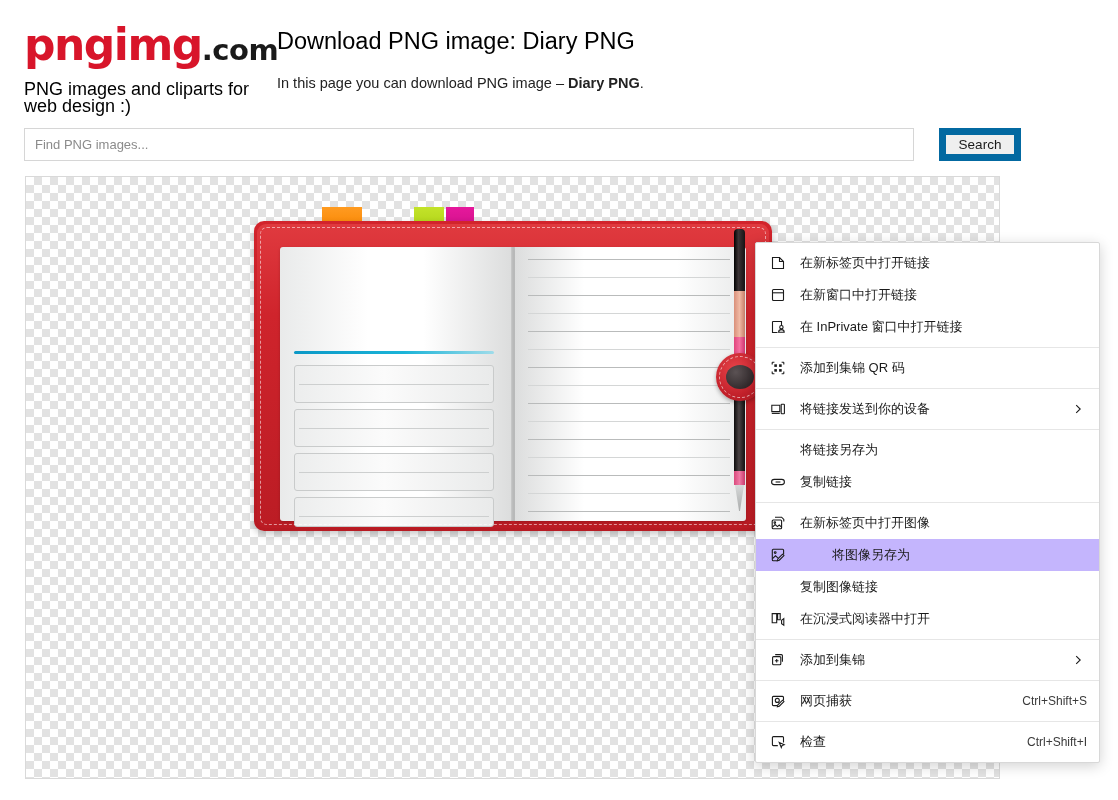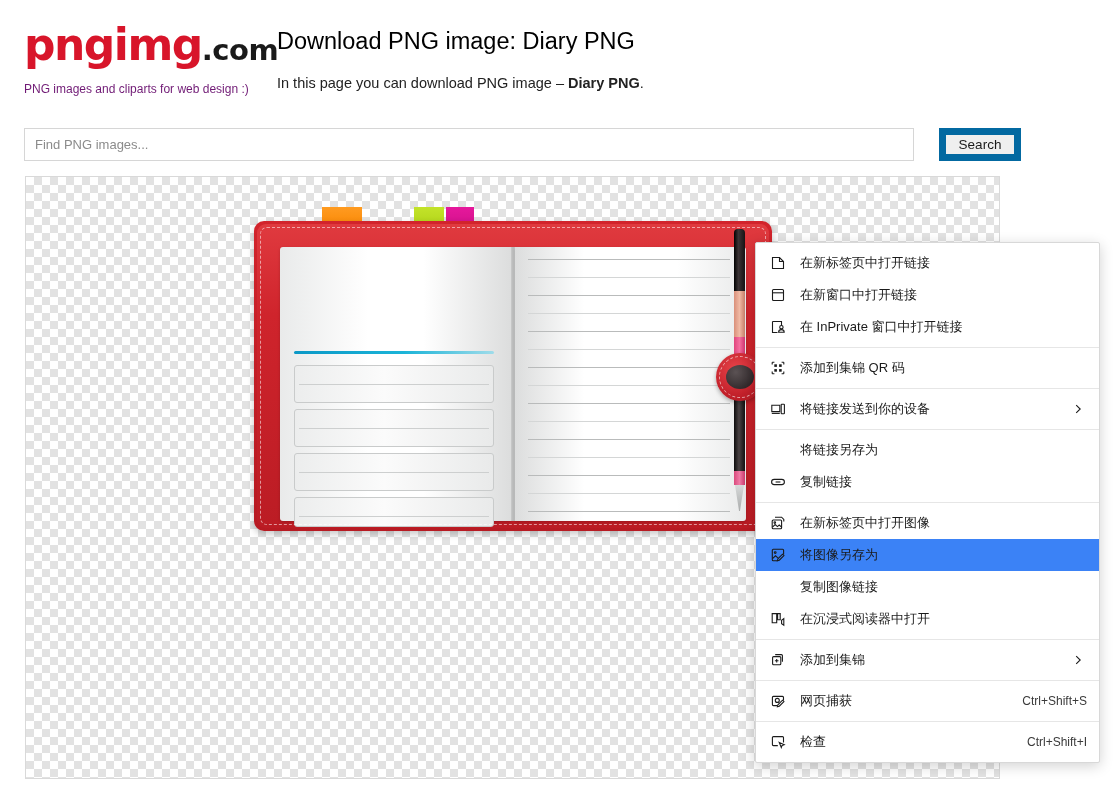--- a/index.html
+++ b/index.html
@@ -11,21 +11,21 @@
     overflow: hidden;
   }
   .page { position: relative; width: 1118px; height: 800px; background:#fff; }
 
   
   .header { position: absolute; left: 0; top: 0; width: 1118px; height: 110px; }
   .logo-block { position: absolute; left: 24px; top: 14px; width: 250px; margin-top: 8px; }
   .logo { font-family: "DejaVu Sans", sans-serif; font-weight: bold; font-size: 44px; line-height: 46px; letter-spacing: -1.5px; }
   .logo .pngimg { color: #d8152a; }
   .logo .dotcom { color: #1a1a1a; font-size: 29px; letter-spacing: -0.5px; }
-  .tagline { font-size: 12px; color: #701a75; line-height: 17px; margin-top: 8px; width: 230px; }
+  .tagline { font-size: 18px; color: #000000; line-height: 17px; margin-top: 8px; width: 230px; }
 
   .title-block { position: absolute; left: 277px; top: 26px; }
   .page-title { font-size: 23.5px; color: #000000; font-weight: normal; line-height: 30px; }
   .page-sub { font-size: 14.5px; color: #222; margin-top: 17px; line-height: 20px; }
   .page-sub b { font-weight: bold; }
 
   
   .search-row { position: absolute; left: 24px; top: 128px; width: 973px; height: 33px; }
   .search-input {
     position: absolute; left: 0; top: 0; width: 890px; height: 33px;
@@ -141,21 +141,21 @@
     font-size: 13px;
     color: #1b1b1b;
   }
   .ctx-item {
     position: relative;
     height: 32px;
     display: flex; align-items: center;
     padding: 0 12px 0 0;
     cursor: default;
   }
-  .ctx-item.highlight { background: #3b82f6; }
+  .ctx-item.highlight { background: #c4b5fd; gap: 32px; }
   .ctx-ico {
     width: 44px; min-width: 44px; height: 32px;
     display: flex; align-items: center; justify-content: center;
   }
   .ctx-ico svg { display: block; }
   .ctx-label { flex: 1; font-size: 13px; line-height: 32px; white-space: nowrap; }
   .ctx-accel { font-size: 12px; color: #3a3a3a; margin-left: 12px; white-space: nowrap; }
   .ctx-arrow { width: 18px; display:flex; align-items:center; justify-content:center; }
   .ctx-sep { height: 1px; background: #e6e6e6; margin: 4px 0; }
 </style>

